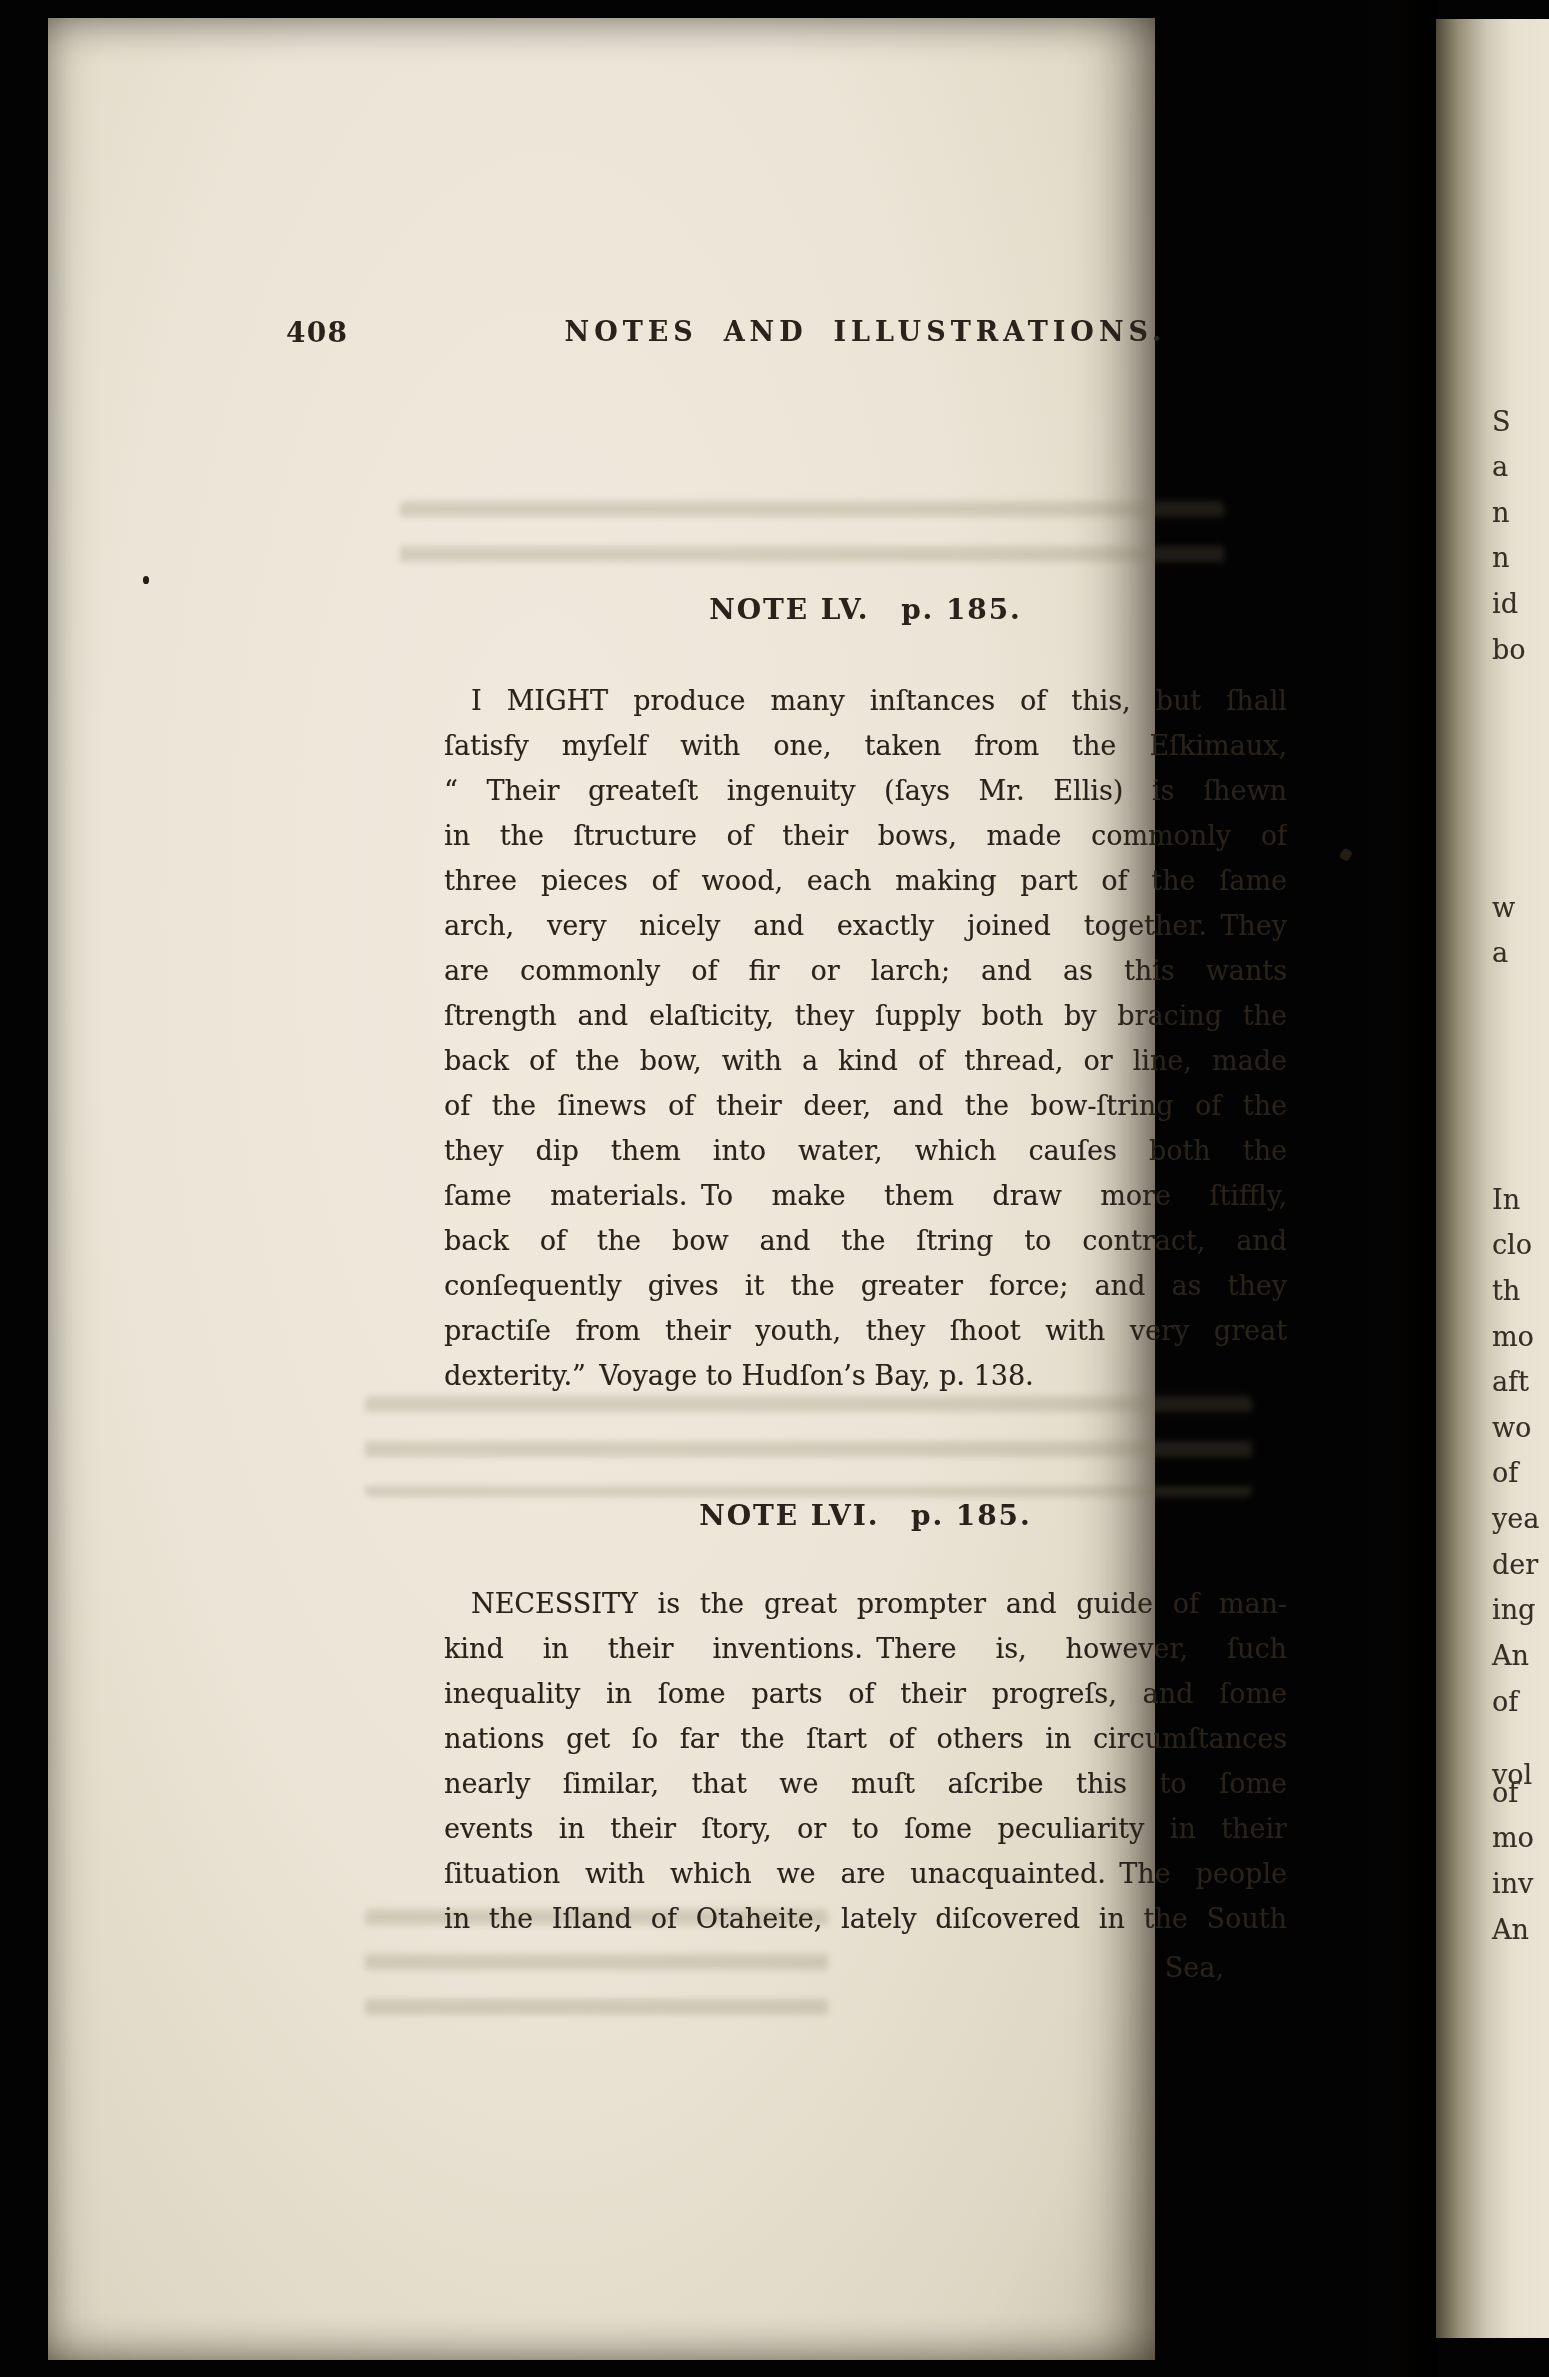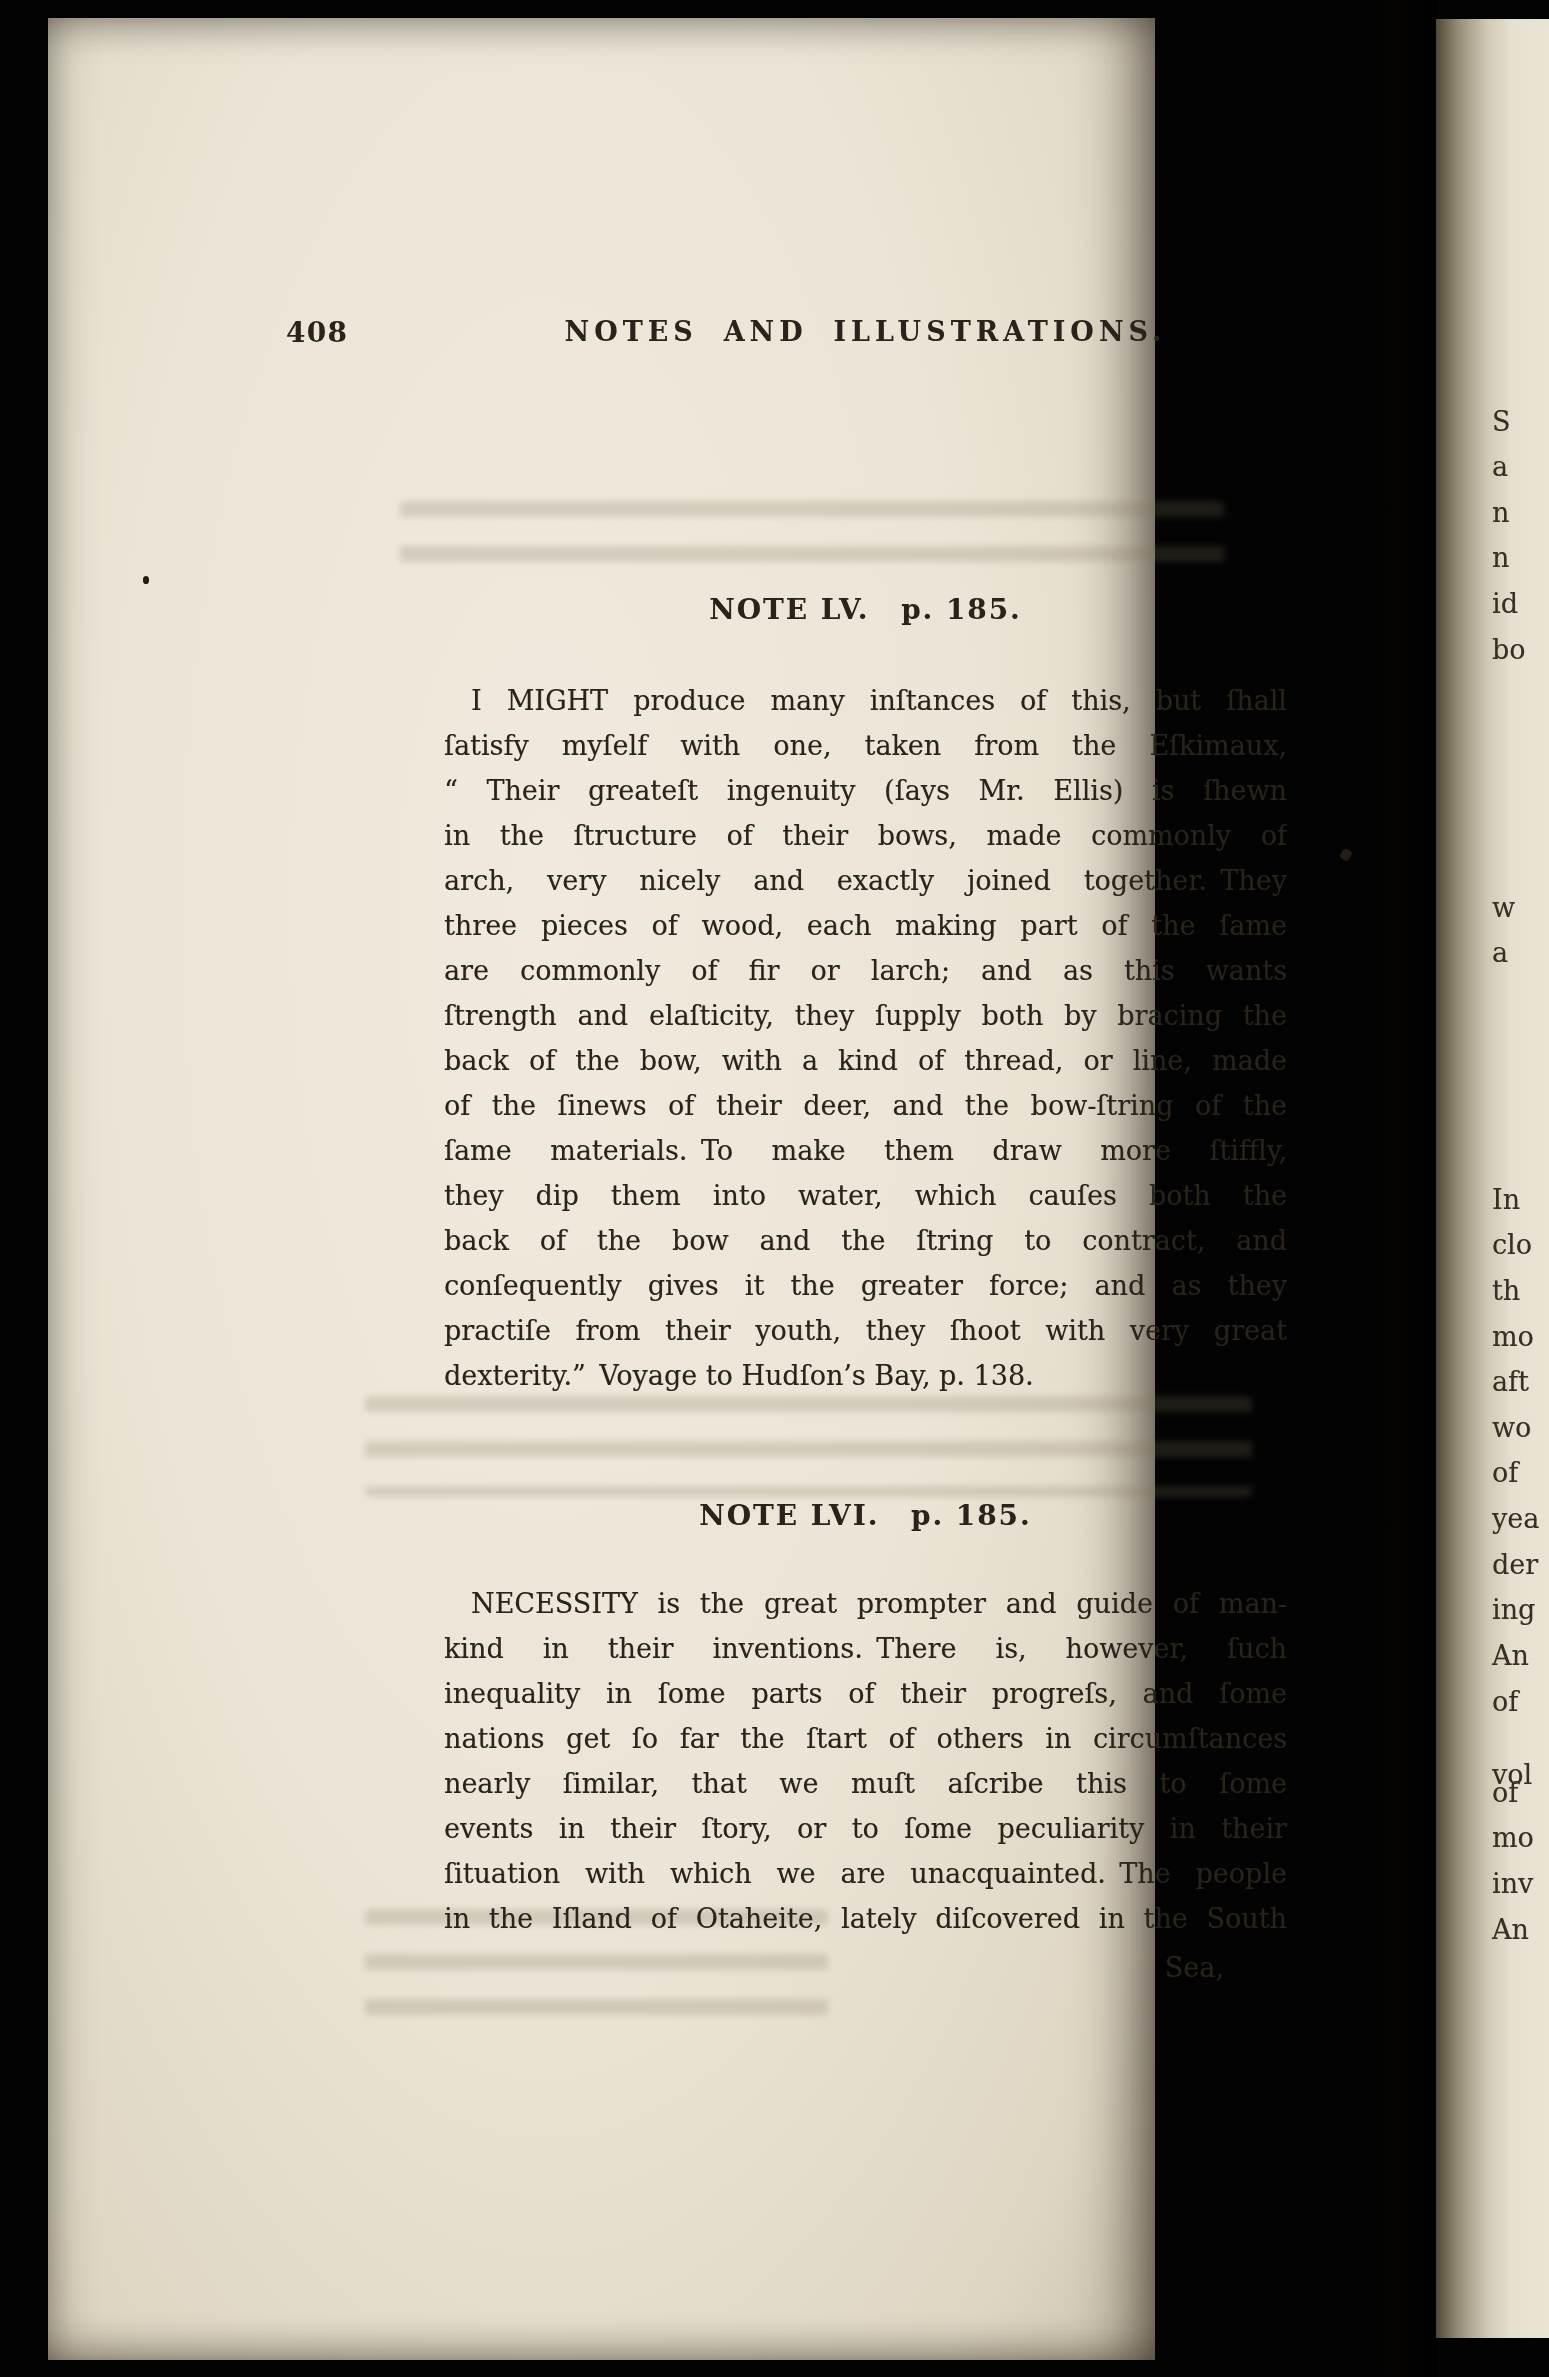--- a/index.html
+++ b/index.html
@@ -131,28 +131,28 @@
     <div class="ghost g3"></div>
 
 
     <div class="notehead nh1">NOTE LV.  p. 185.</div>
 
     <div class="para plv">
         <div class="line">I MIGHT produce many inſtances of this, but ſhall</div>
         <div class="line">ſatisfy myſelf with one, taken from the Eſkimaux,</div>
         <div class="line">“ Their greateſt ingenuity (ſays Mr. Ellis) is ſhewn</div>
         <div class="line">in the ſtructure of their bows, made commonly of</div>
+        <div class="line">three pieces of wood, each making part of the ſame</div>
         <div class="line">arch, very nicely and exactly joined together. They</div>
-        <div class="line">three pieces of wood, each making part of the ſame</div>
         <div class="line">are commonly of fir or larch; and as this wants</div>
         <div class="line">ſtrength and elaſticity, they ſupply both by bracing the</div>
         <div class="line">back of the bow, with a kind of thread, or line, made</div>
         <div class="line">of the ſinews of their deer, and the bow-ſtring of the</div>
+        <div class="line">they dip them into water, which cauſes both the</div>
         <div class="line">ſame materials. To make them draw more ſtiffly,</div>
-        <div class="line">they dip them into water, which cauſes both the</div>
         <div class="line">back of the bow and the ſtring to contract, and</div>
         <div class="line">conſequently gives it the greater force; and as they</div>
         <div class="line">practiſe from their youth, they ſhoot with very great</div>
         <div class="line">dexterity.” Voyage to Hudſon’s Bay, p. 138.</div>
       </div>
 
     <div class="notehead nh2">NOTE LVI.  p. 185.</div>
 
     <div class="para plvi">
         <div class="line">NECESSITY is the great prompter and guide of man-</div>

